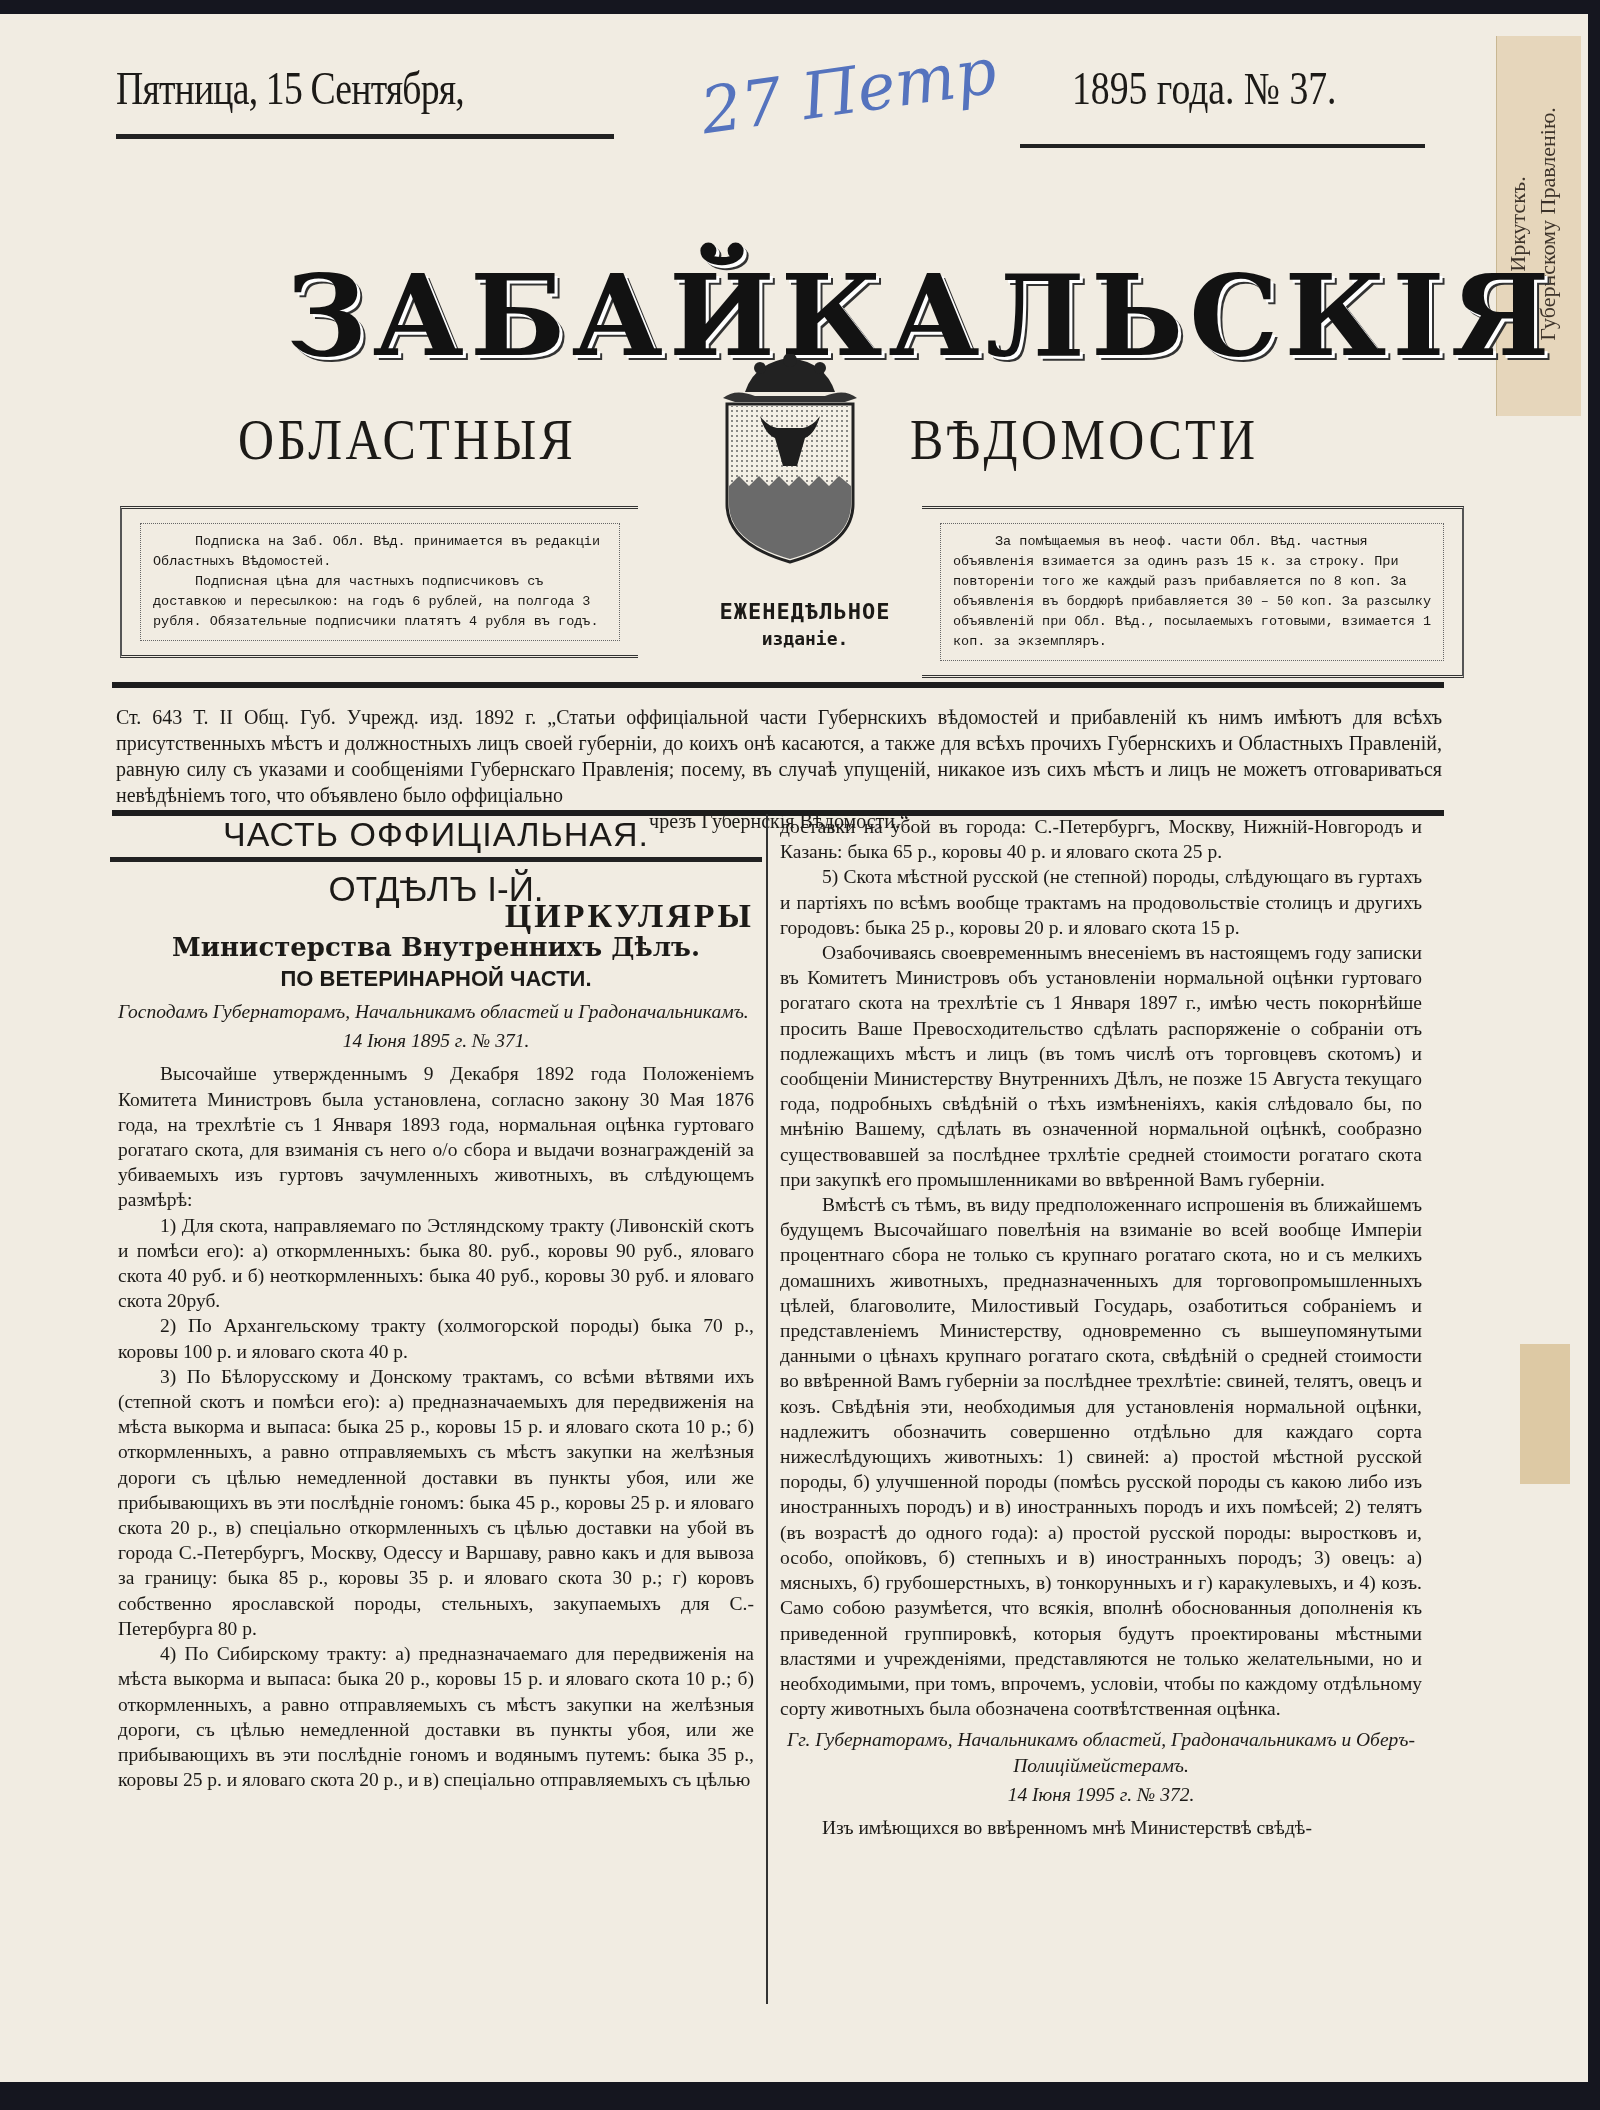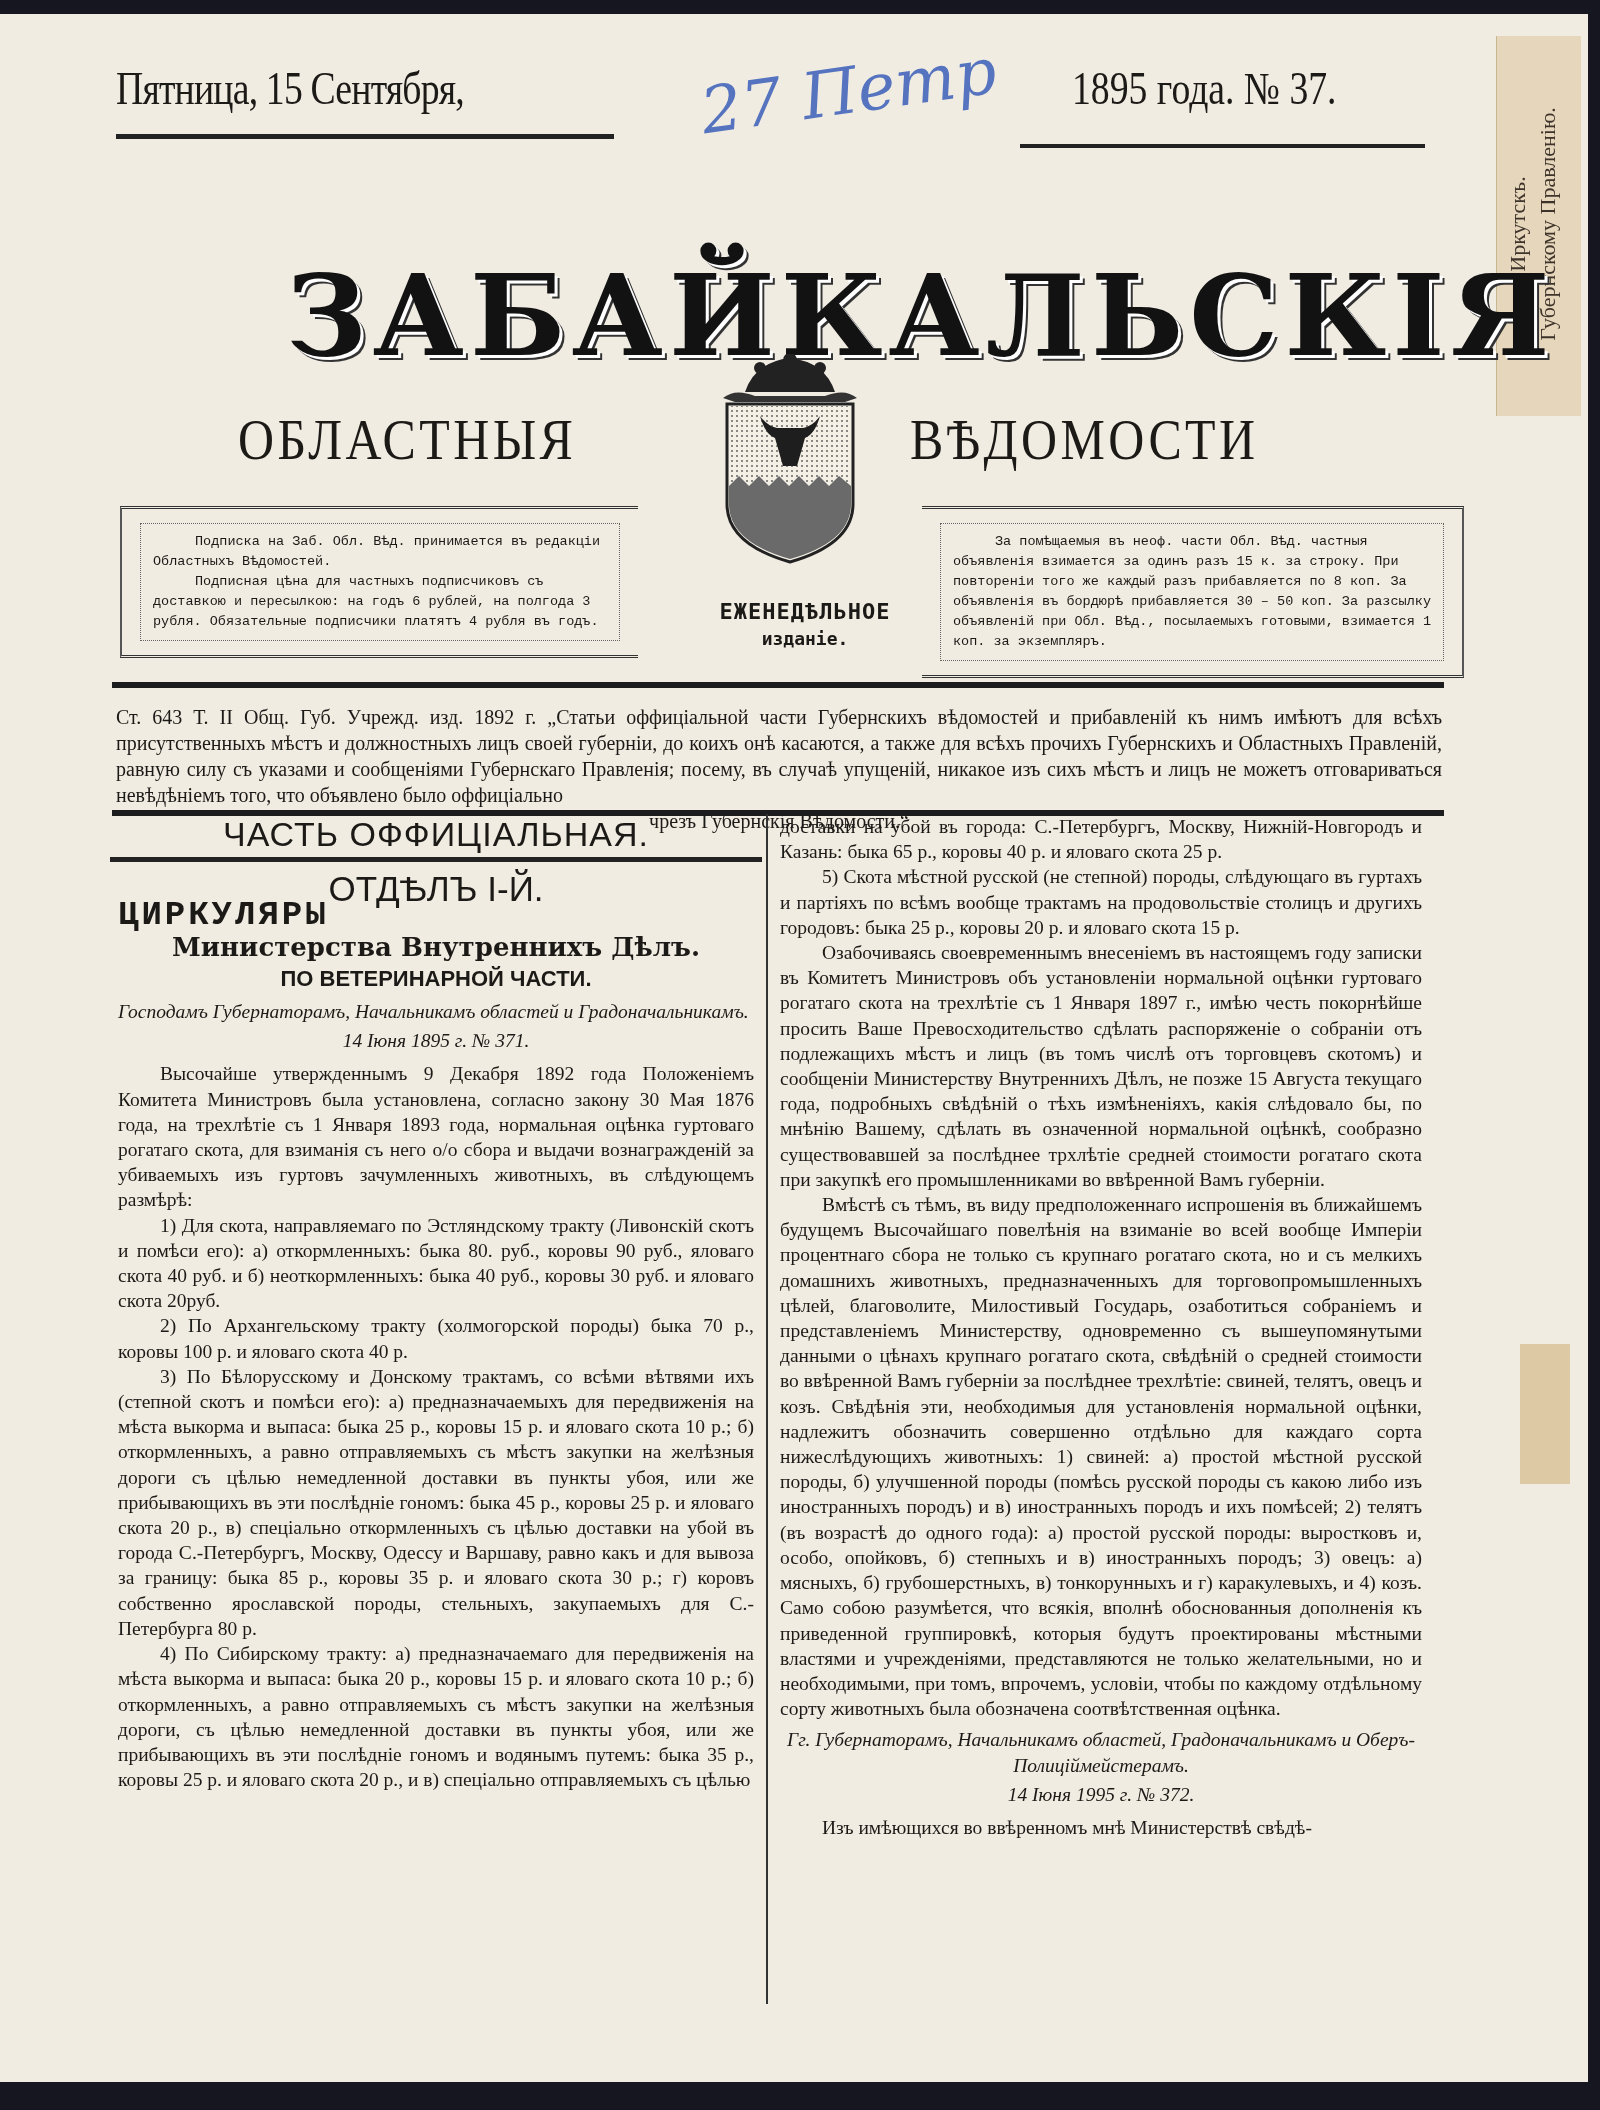--- a/index.html
+++ b/index.html
@@ -27,21 +27,21 @@
   .thick-rule{position:absolute;left:112px;width:1332px;height:6px;background:#1d1d1d;}
   .legal{position:absolute;left:116px;top:690px;width:1326px;font-size:20px;line-height:26px;text-align:justify;font-family:"Liberation Serif",serif;}
   .legal .last{text-align:center;}
   .col{position:absolute;top:800px;font-size:19.5px;line-height:25.2px;text-align:justify;font-family:"Liberation Serif",serif;}
   .col-l{left:118px;width:636px;}
   .col-r{left:780px;width:642px;}
   .vrule{position:absolute;left:766px;top:800px;width:2px;height:1190px;background:#333;}
   .sec-title{text-align:center;font-family:"Liberation Sans",sans-serif;font-size:34px;margin:8px 0 10px;letter-spacing:1px;}
   .sec-rule{height:5px;background:#222;margin:0 -8px 14px;}
   .h-dept{text-align:center;font-size:35px;font-family:"Liberation Sans",sans-serif;margin:8px 0 2px;}
-  .h-circ{text-align:left;font-size:34px;font-weight:bold;letter-spacing:3px;font-family:Liberation Mono, monospace;margin:2px 0 6px;}
+  .h-circ{text-align:right;font-size:34px;font-weight:bold;letter-spacing:3px;font-family:Liberation Serif, serif;margin:2px 0 6px;}
   .h-min{text-align:center;font-size:26px;font-weight:bold;font-family:"DejaVu Serif",serif;margin:4px 0 6px;}
   .h-vet{text-align:center;font-size:22px;font-weight:bold;font-family:"Liberation Sans",sans-serif;margin:6px 0 8px;}
   .addr{font-style:italic;text-align:justify;margin:6px 0 2px;}
   .center-i{font-style:italic;text-align:center;margin:4px 0 8px;}
   p{margin:0;text-indent:42px;}
 </style>
 </head>
 <body>
 
 <div class="page">

